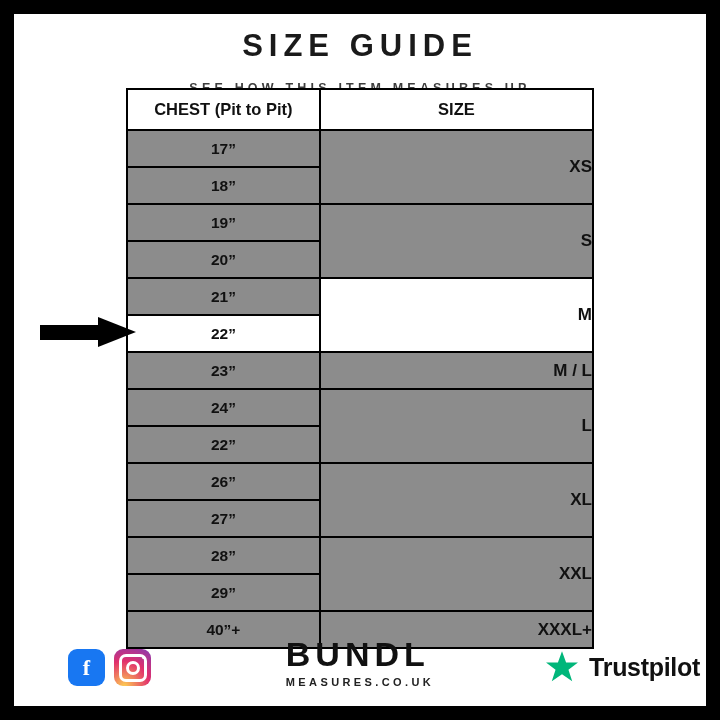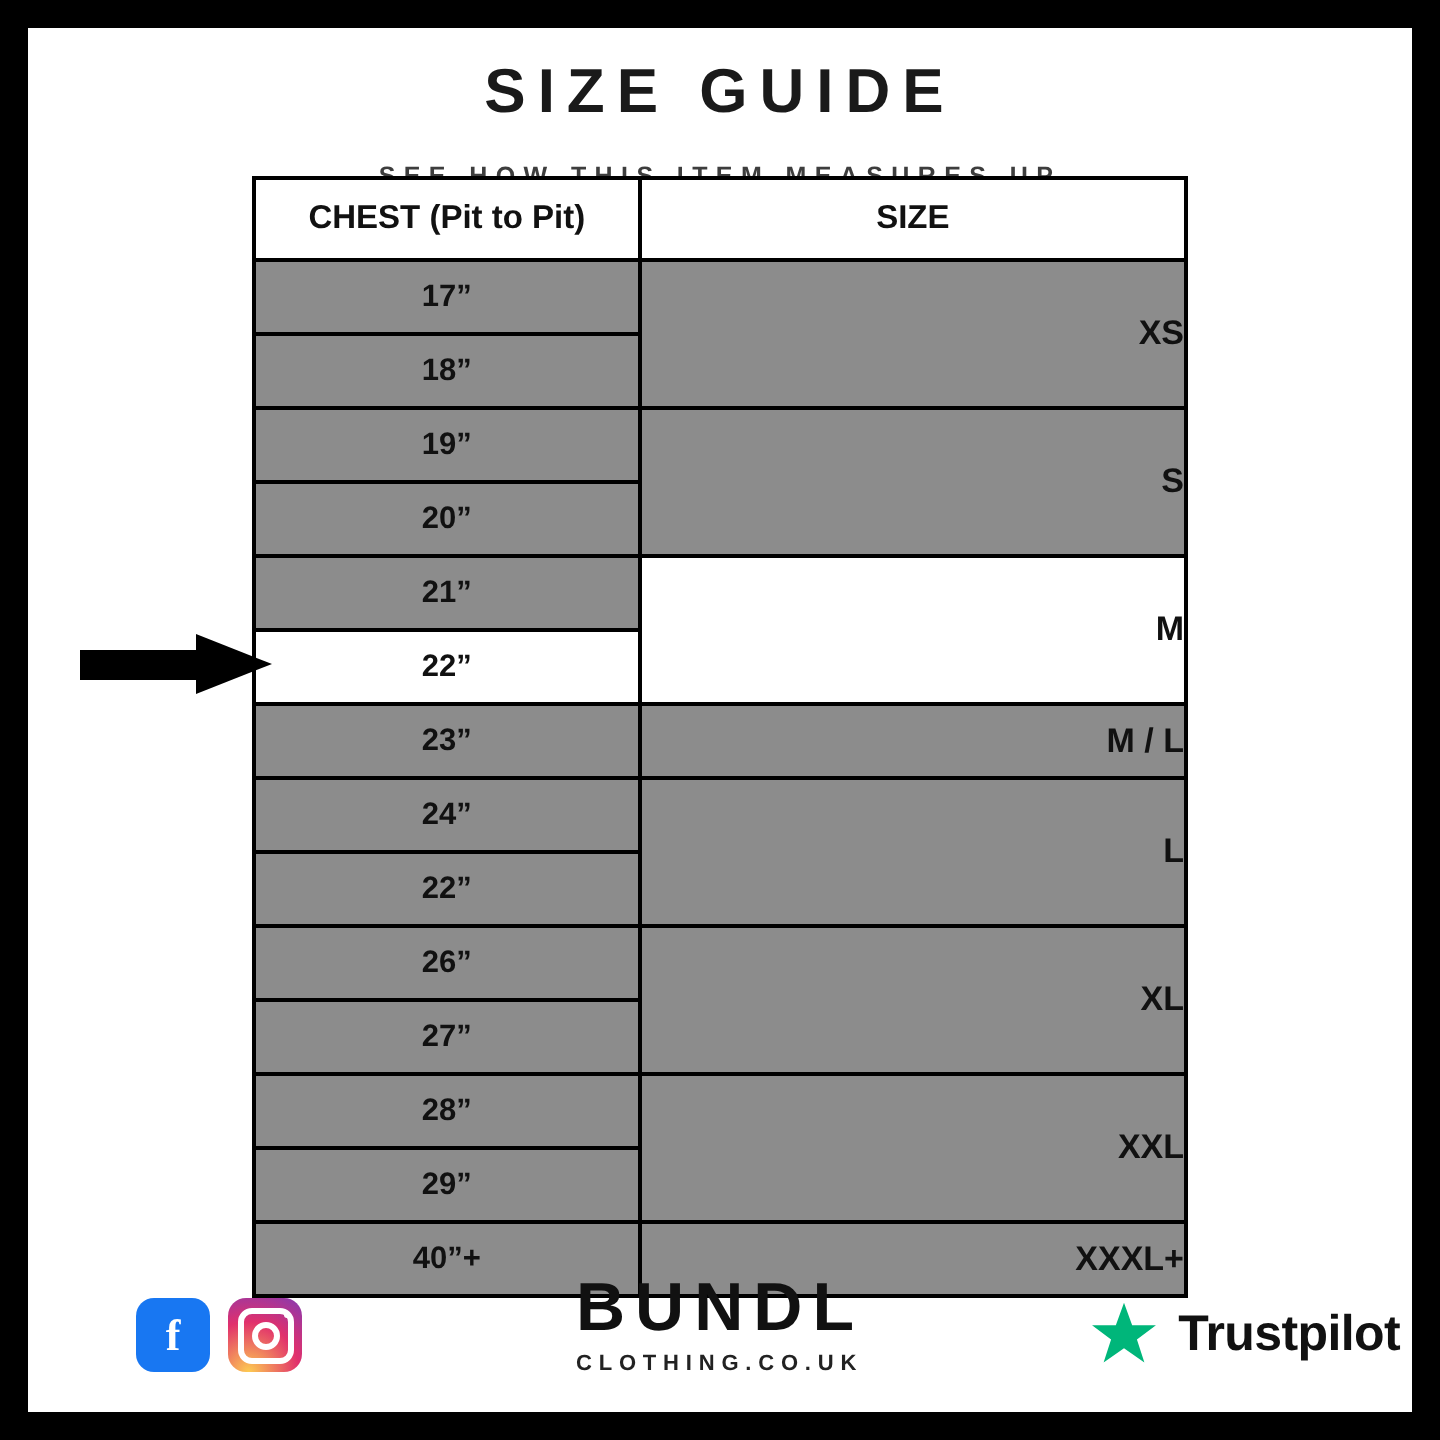--- a/index.html
+++ b/index.html
@@ -288,21 +288,21 @@
       <div class="ic ic-fb">
         <span>f</span>
       </div>
       <div class="ic ic-ig">
         <span class="sq"></span>
       </div>
     </div>
 
     <div class="brand">
       <div class="brand-name">BUNDL</div>
-      <div class="brand-sub">CLOTHING.CO.UK</div>
+      <div class="brand-sub">MEASURES.CO.UK</div>
     </div>
 
     <div class="trustpilot">
       <div class="tp-star">
         <svg viewBox="0 0 100 100" width="34" height="34" aria-hidden="true">
           <polygon points="50,4 62,37 97,37 69,58 80,92 50,71 20,92 31,58 3,37 38,37" fill="#00B67A"></polygon>
         </svg>
       </div>
       <div class="tp-label">Trustpilot</div>
     </div>

